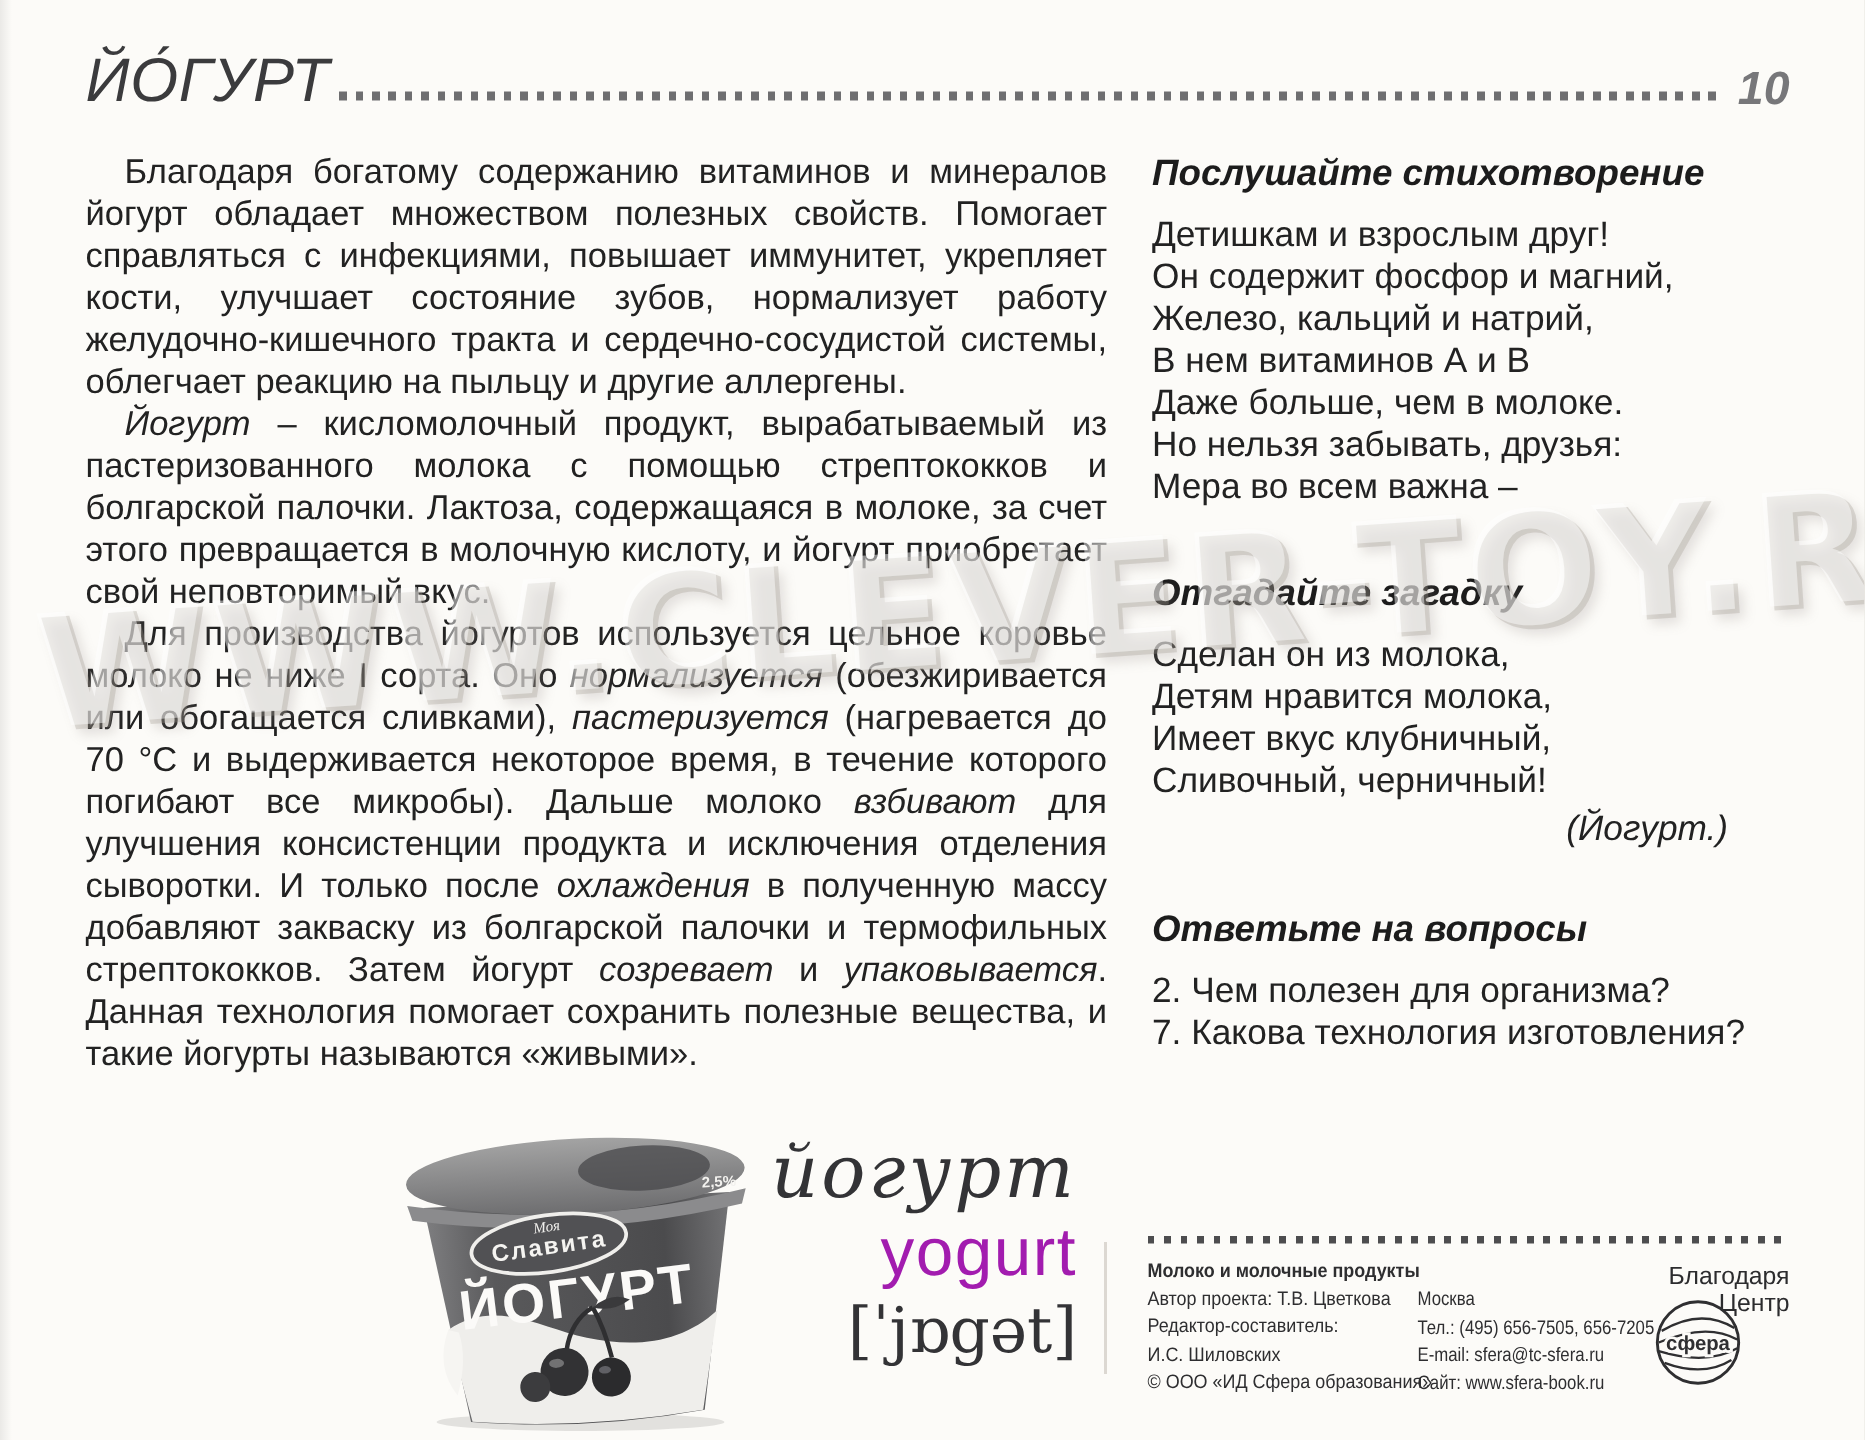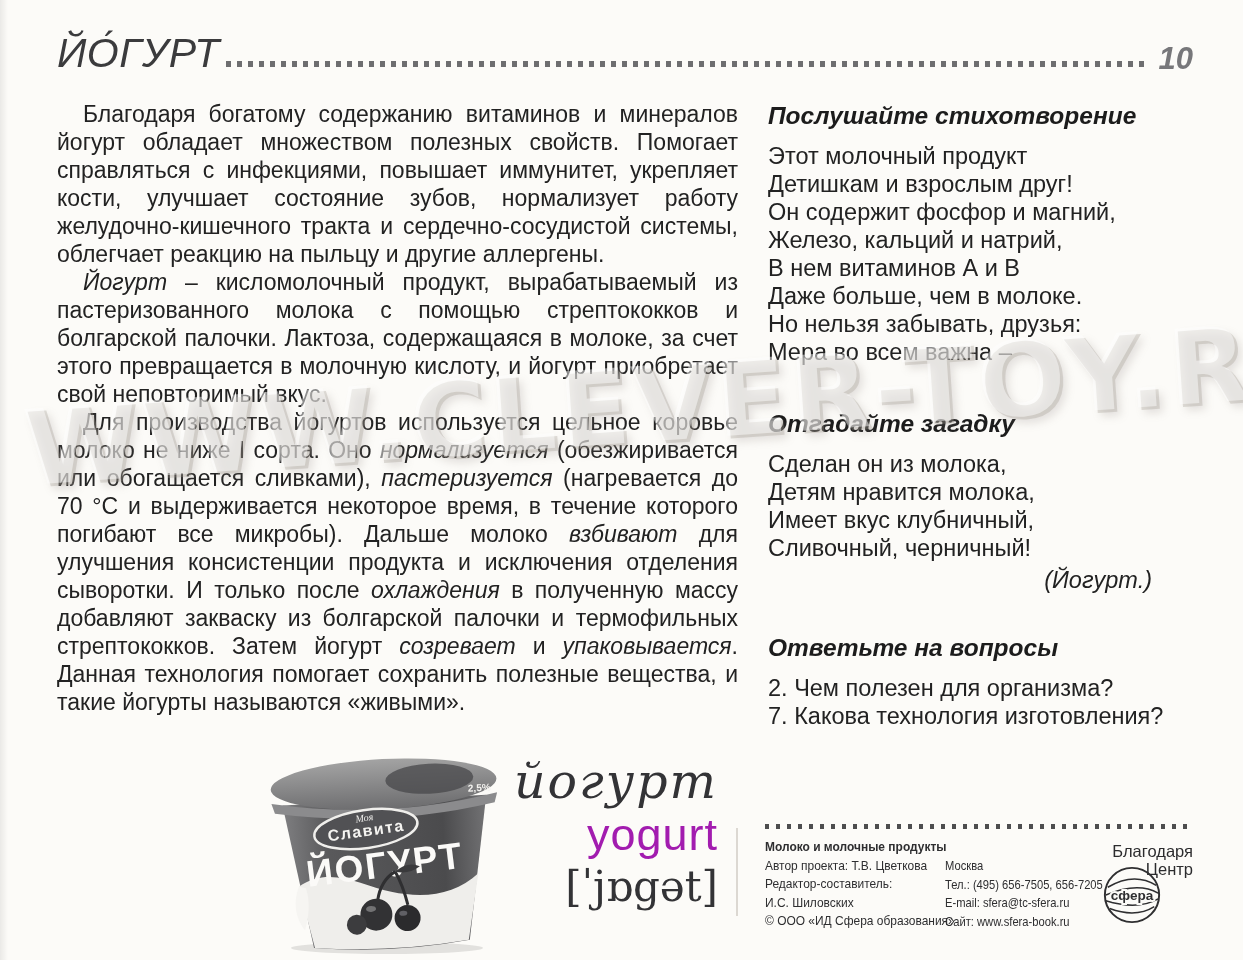--- a/index.html
+++ b/index.html
@@ -85,21 +85,20 @@
   <div class="left-col">
     <p class="para"><span>Благодаря богатому содержанию витаминов и минералов йогурт обладает множеством полезных свойств. Помогает справляться с инфекциями, повышает иммунитет, укрепляет кости, улучшает состояние зубов, нормализует работу желудочно-кишечного тракта и сердечно-сосудистой системы, облегчает реакцию на пыльцу и другие аллергены.</span></p>
     <p class="para"><em>Йогурт</em><span> – кисломолочный продукт, вырабатываемый из пастеризованного молока с помощью стрептококков и болгарской палочки. Лактоза, содержащаяся в молоке, за счет этого превращается в молочную кислоту, и йогурт приобретает свой неповторимый вкус.</span></p>
     <p class="para"><span>Для производства йогуртов используется цельное коровье молоко не ниже I сорта. Оно </span><em>нормализуется</em><span> (обезжиривается или обогащается сливками), </span><em>пастеризуется</em><span> (нагревается до 70 °C и выдерживается некоторое время, в течение которого погибают все микробы). Дальше молоко </span><em>взбивают</em><span> для улучшения консистенции продукта и исключения отделения сыворотки. И только после </span><em>охлаждения</em><span> в полученную массу добавляют закваску из болгарской палочки и термофильных стрептококков. Затем йогурт </span><em>созревает</em><span> и </span><em>упаковывается</em><span>. Данная технология помогает сохранить полезные вещества, и такие йогурты называются «живыми».</span></p>
   </div>
 
   <div class="right-col">
 
     <div class="sec poem">
       <div class="sec-heading">Послушайте стихотворение</div>
-      <div class="vline">Этот молочный продукт</div>
       <div class="vline">Детишкам и взрослым друг!</div>
       <div class="vline">Он содержит фосфор и магний,</div>
       <div class="vline">Железо, кальций и натрий,</div>
       <div class="vline">В нем витаминов А и В</div>
       <div class="vline">Даже больше, чем в молоке.</div>
       <div class="vline">Но нельзя забывать, друзья:</div>
       <div class="vline">Мера во всем важна –</div>
     </div>
 
     <div class="sec riddle">

